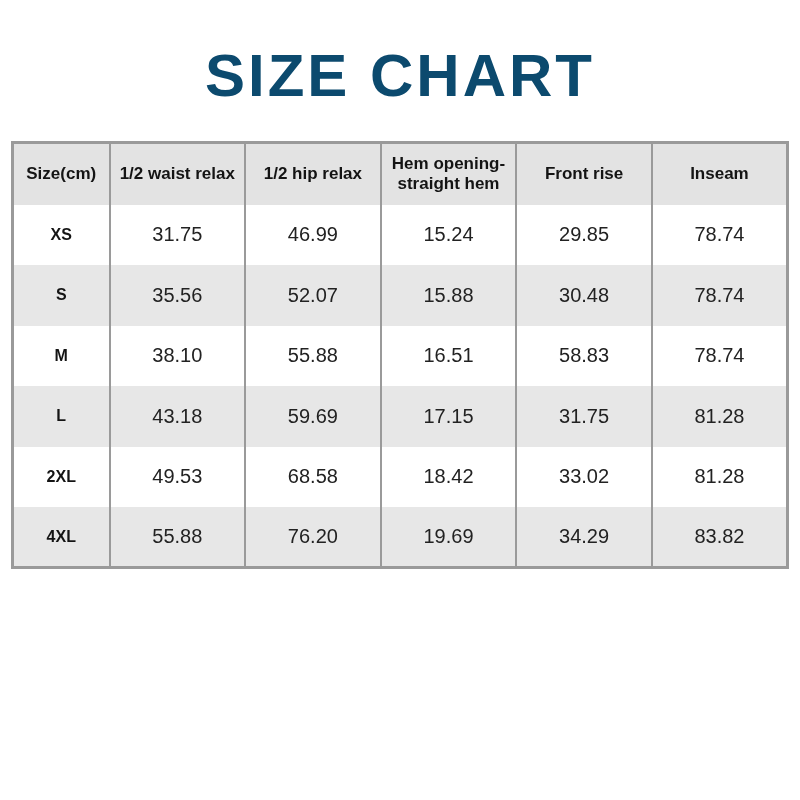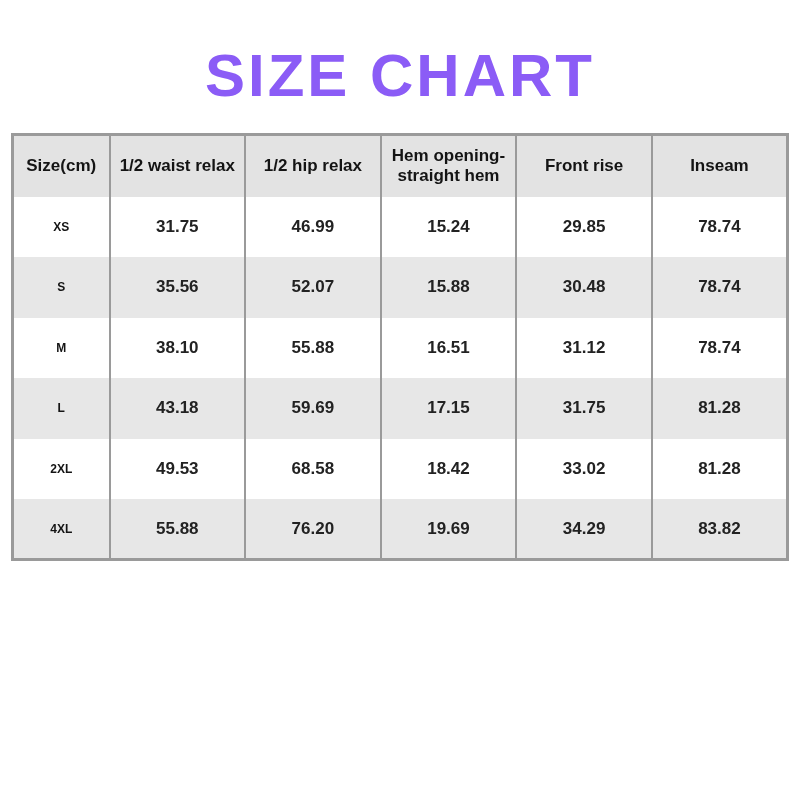--- a/index.html
+++ b/index.html
@@ -17,25 +17,25 @@
     box-sizing: border-box;
     overflow: hidden;
   }
   .title {
     margin: 0;
     padding-top: 46px;
     text-align: center;
     font-size: 60px;
     font-weight: bold;
     letter-spacing: 3px;
-    color: #8b5cf6;
+    color: #0c4a6e;
     line-height: 1.0;
   }
   .table-wrap {
-    margin: 27px auto 0 auto;
+    margin: 35px auto 0 auto;
     width: 778px;
   }
   table.size-chart {
     width: 778px;
     table-layout: fixed;
     border-collapse: collapse;
     border: 3px solid #9a9a9a;
     background: #ffffff;
   }
   table.size-chart col.col-size { width: 97px; }
@@ -67,27 +67,27 @@
   table.size-chart tbody tr {
     height: 60.5px;
   }
   table.size-chart tbody tr:nth-child(even) {
     background: #e7e7e7;
   }
   table.size-chart tbody tr:nth-child(odd) {
     background: #ffffff;
   }
   td.size-cell {
-    font-size: 12px;
+    font-size: 16px;
     font-weight: bold;
     color: #141414;
   }
   td.value-cell {
-    font-size: 17px;
-    font-weight: bold;
+    font-size: 20px;
+    font-weight: normal;
     color: #222222;
   }
 </style>
 </head>
 <body>
 
 <div class="page">
   <h1 class="title">SIZE CHART</h1>
 
   <div class="table-wrap">
@@ -120,21 +120,21 @@
             <td class="value-cell">52.07</td>
             <td class="value-cell">15.88</td>
             <td class="value-cell">30.48</td>
             <td class="value-cell">78.74</td>
           </tr>
           <tr>
             <td class="size-cell">M</td>
             <td class="value-cell">38.10</td>
             <td class="value-cell">55.88</td>
             <td class="value-cell">16.51</td>
-            <td class="value-cell">31.12</td>
+            <td class="value-cell">58.83</td>
             <td class="value-cell">78.74</td>
           </tr>
           <tr>
             <td class="size-cell">L</td>
             <td class="value-cell">43.18</td>
             <td class="value-cell">59.69</td>
             <td class="value-cell">17.15</td>
             <td class="value-cell">31.75</td>
             <td class="value-cell">81.28</td>
           </tr>

